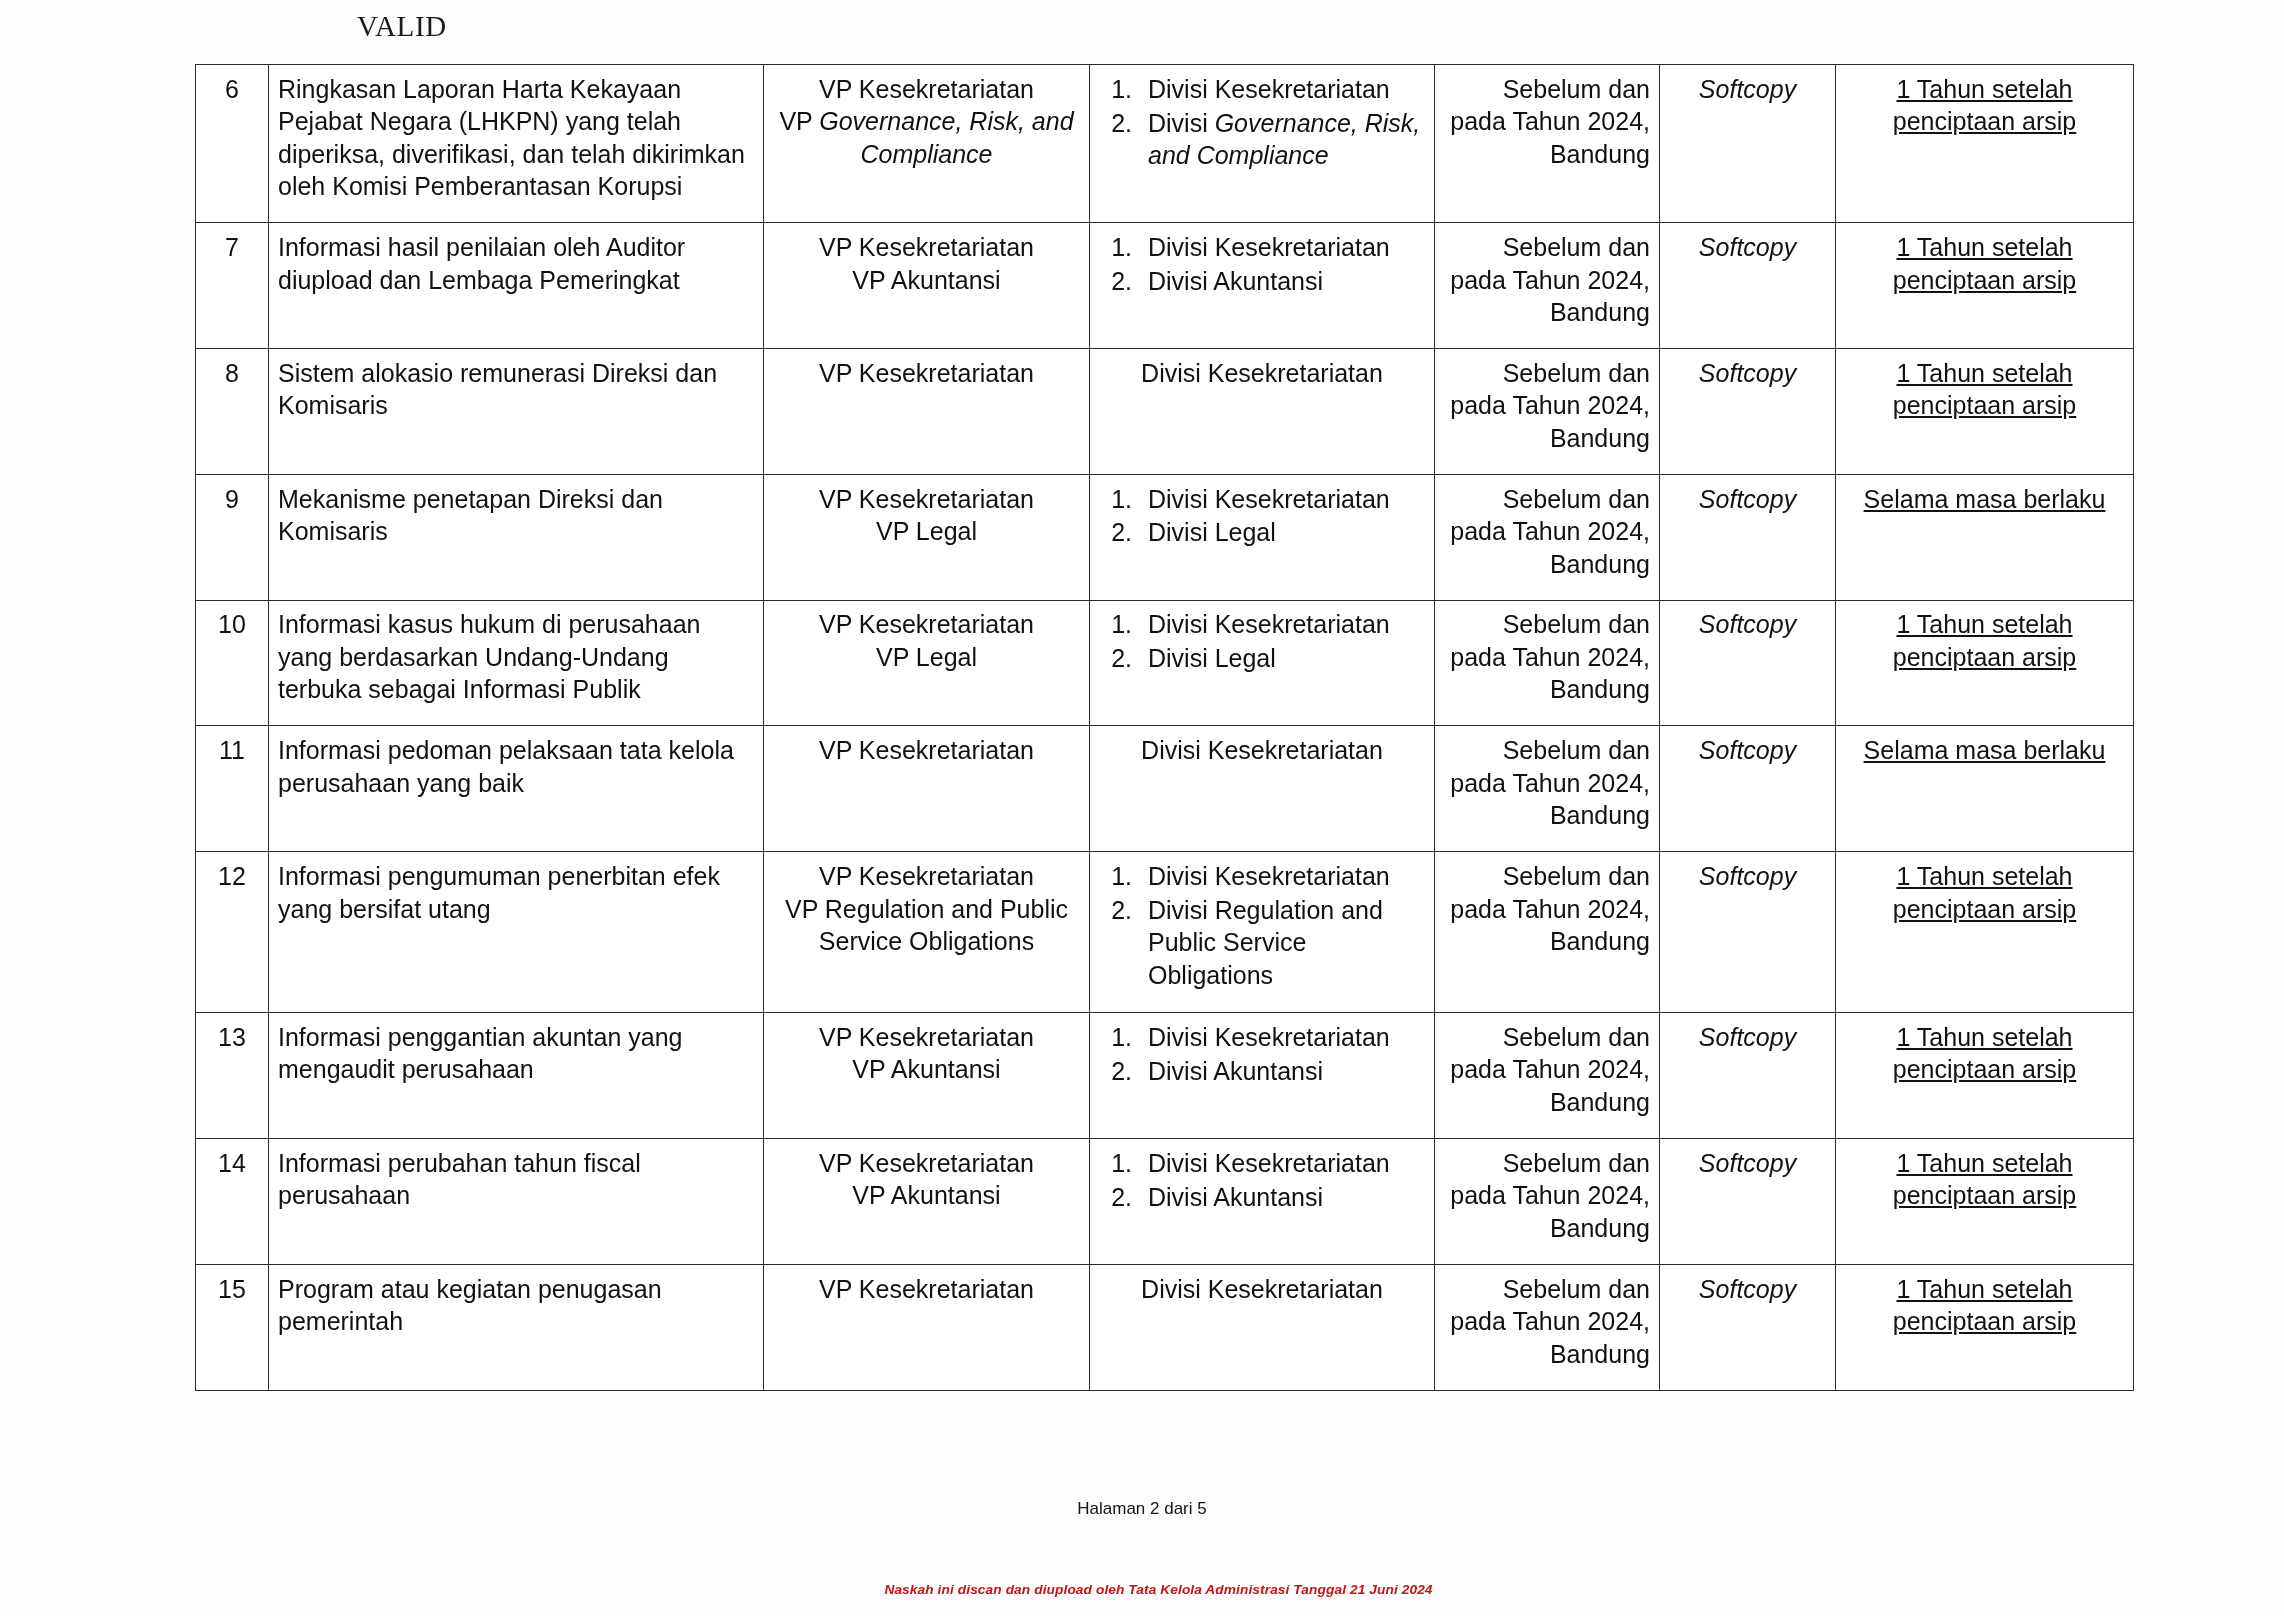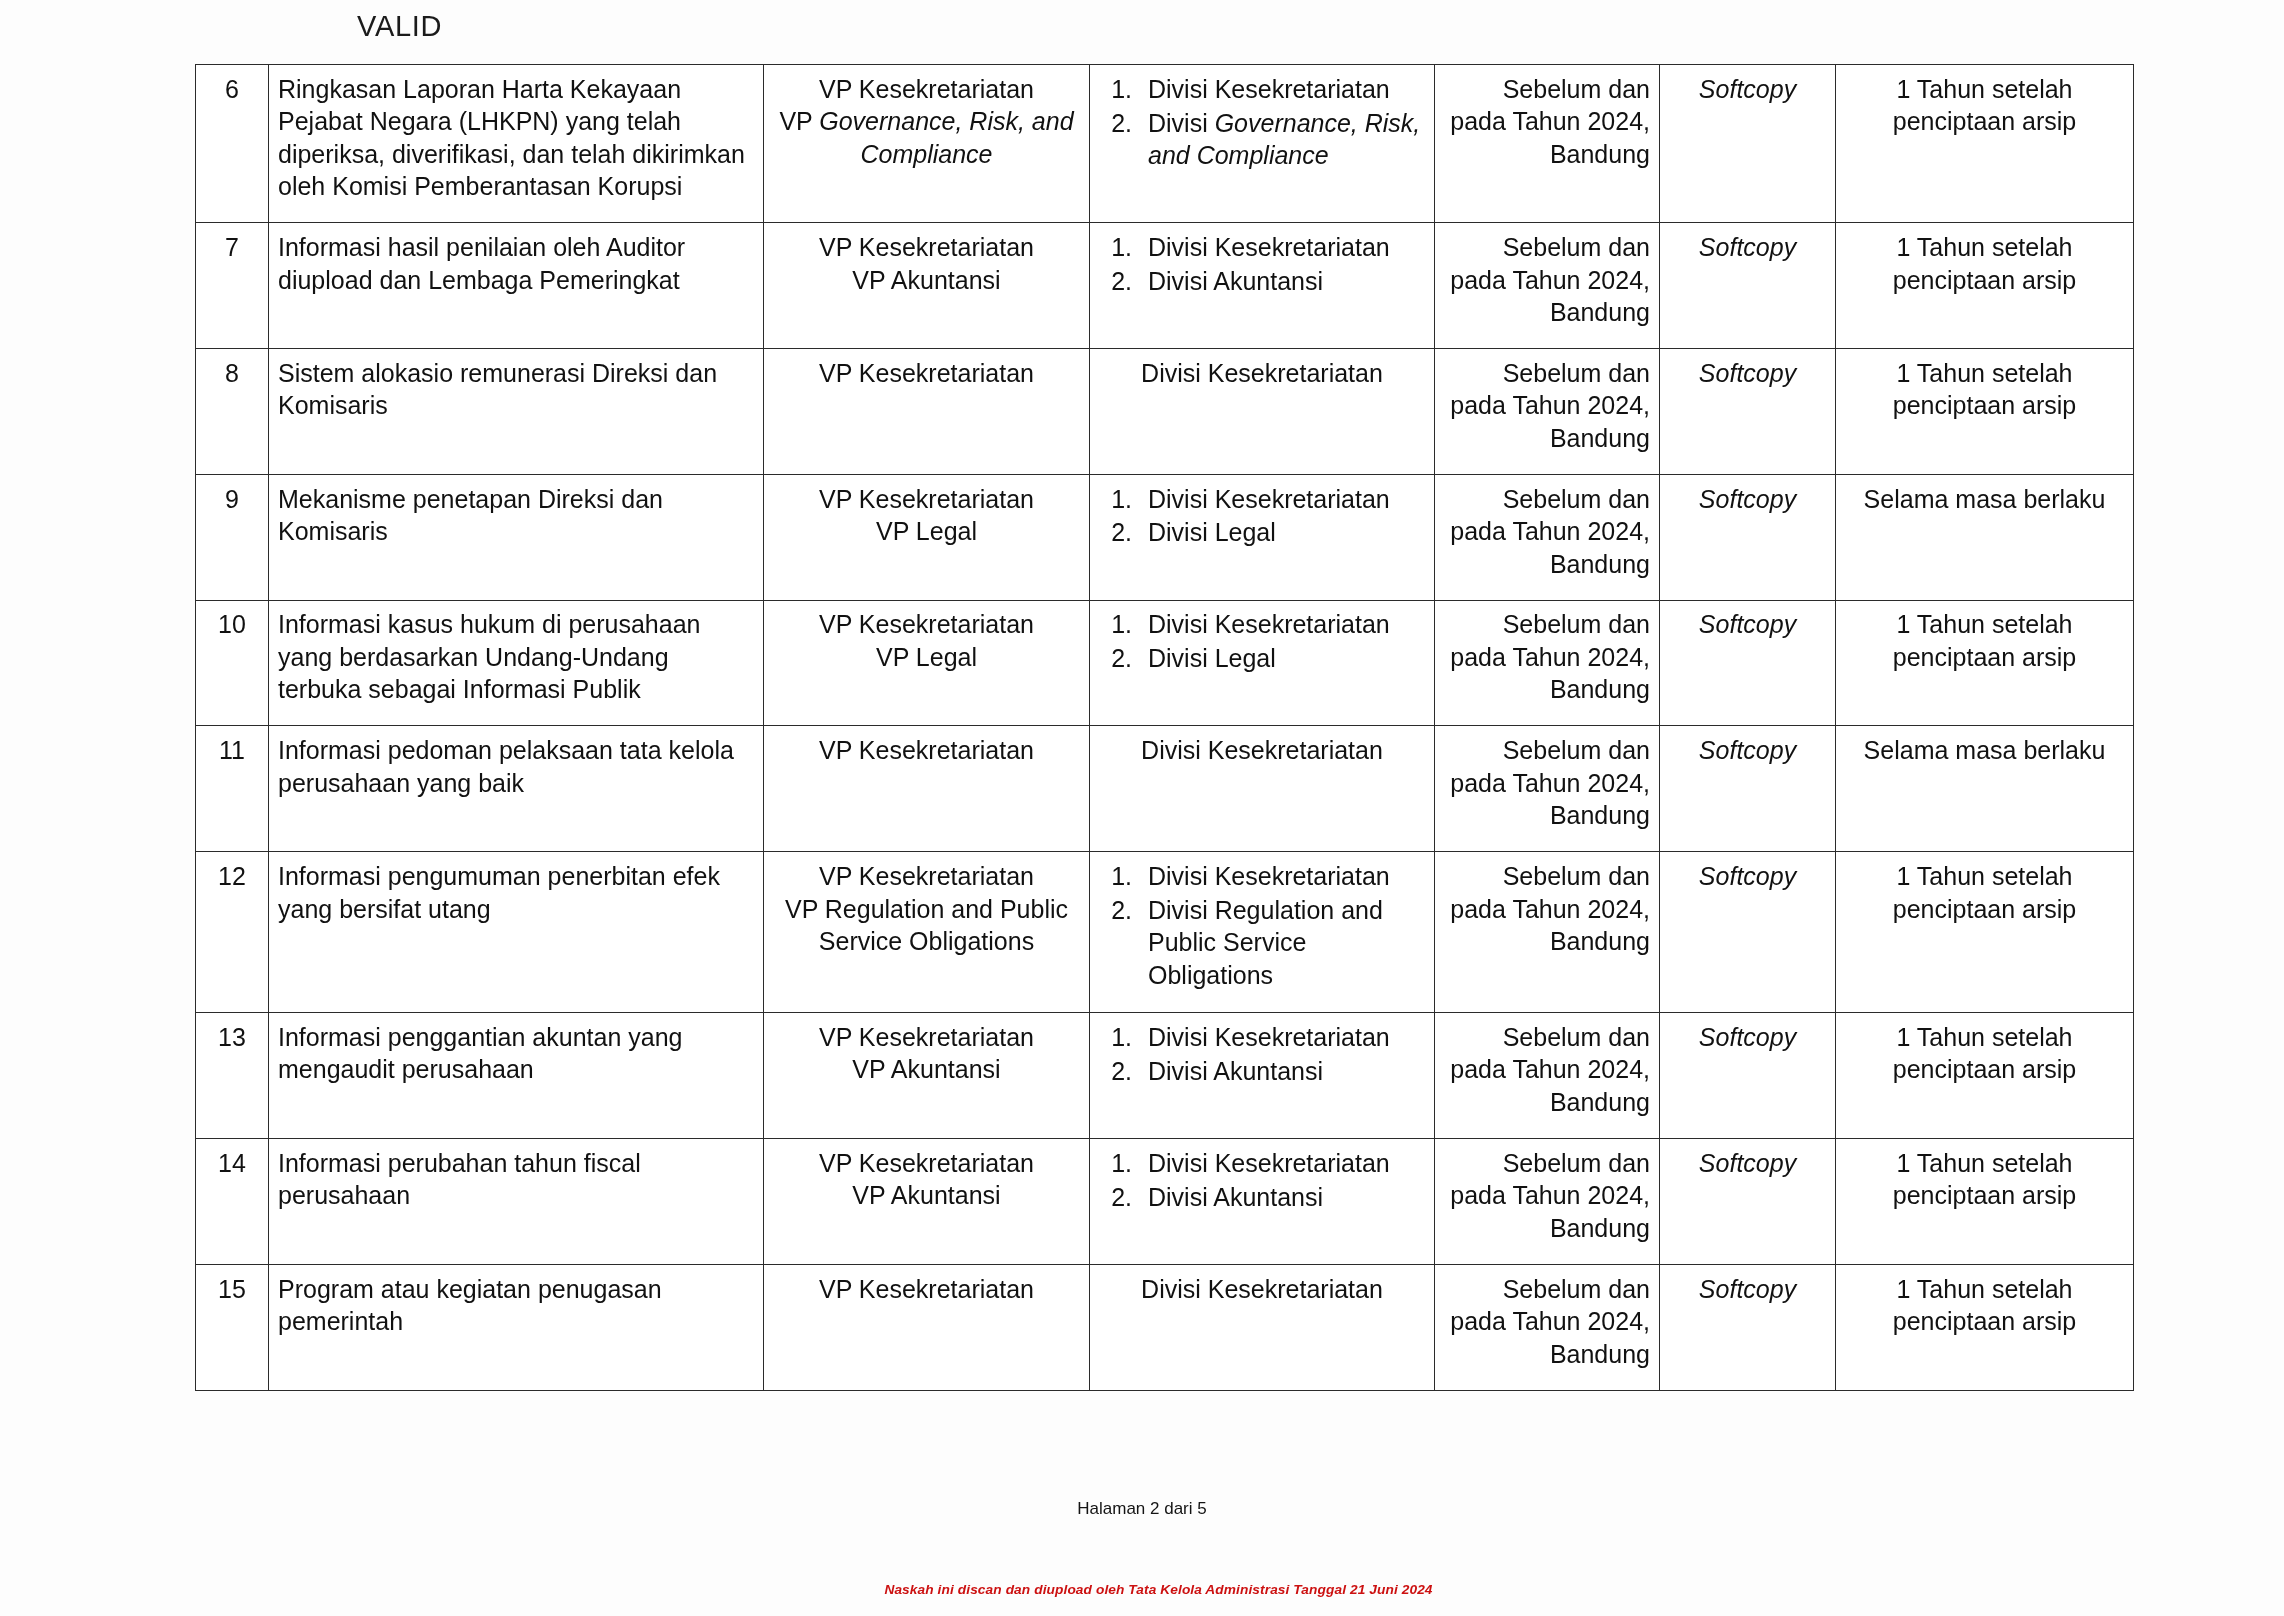--- a/index.html
+++ b/index.html
@@ -21,21 +21,21 @@
     background: #fdfdfd;
   }
   
   .valid-stamp {
     position: absolute;
     left: 357px;
     top: 10.4px;
     font-size: 29px;
     letter-spacing: 0.7px;
     color: #1b1b1b;
-    font-family: Liberation Sans, sans-serif;
+    font-family: Liberation Serif, serif;
     white-space: nowrap;
   }
   
   .table-wrap {
     position: absolute;
     left: 195px;
     top: 64px;
     width: 1939px;
   }
   table.doc-table {
@@ -65,21 +65,21 @@
     text-align: center;
     padding-left: 2.6px;
     padding-right: 2.6px;
   }
   td.info-cell { text-align: left; }
   td.vp-cell   { text-align: center; vertical-align: middle; }
   td.div-cell  { text-align: left; vertical-align: middle; }
   td.div-cell.centered { text-align: center; }
   td.wkt-cell  { text-align: right; vertical-align: middle; }
   td.med-cell  { text-align: center; vertical-align: middle; font-style: italic; }
-  td.ret-cell  { text-align: center; vertical-align: middle; }
+  td.ret-cell  { text-align: center; vertical-align: middle; text-decoration: underline; }
 
   .vp-line { display: block; }
 
   ol.div-list {
     margin: 0;
     padding: 0 0 0 40px;
     list-style: decimal;
   }
   ol.div-list li {
     margin: 0 0 1.3px 0;

